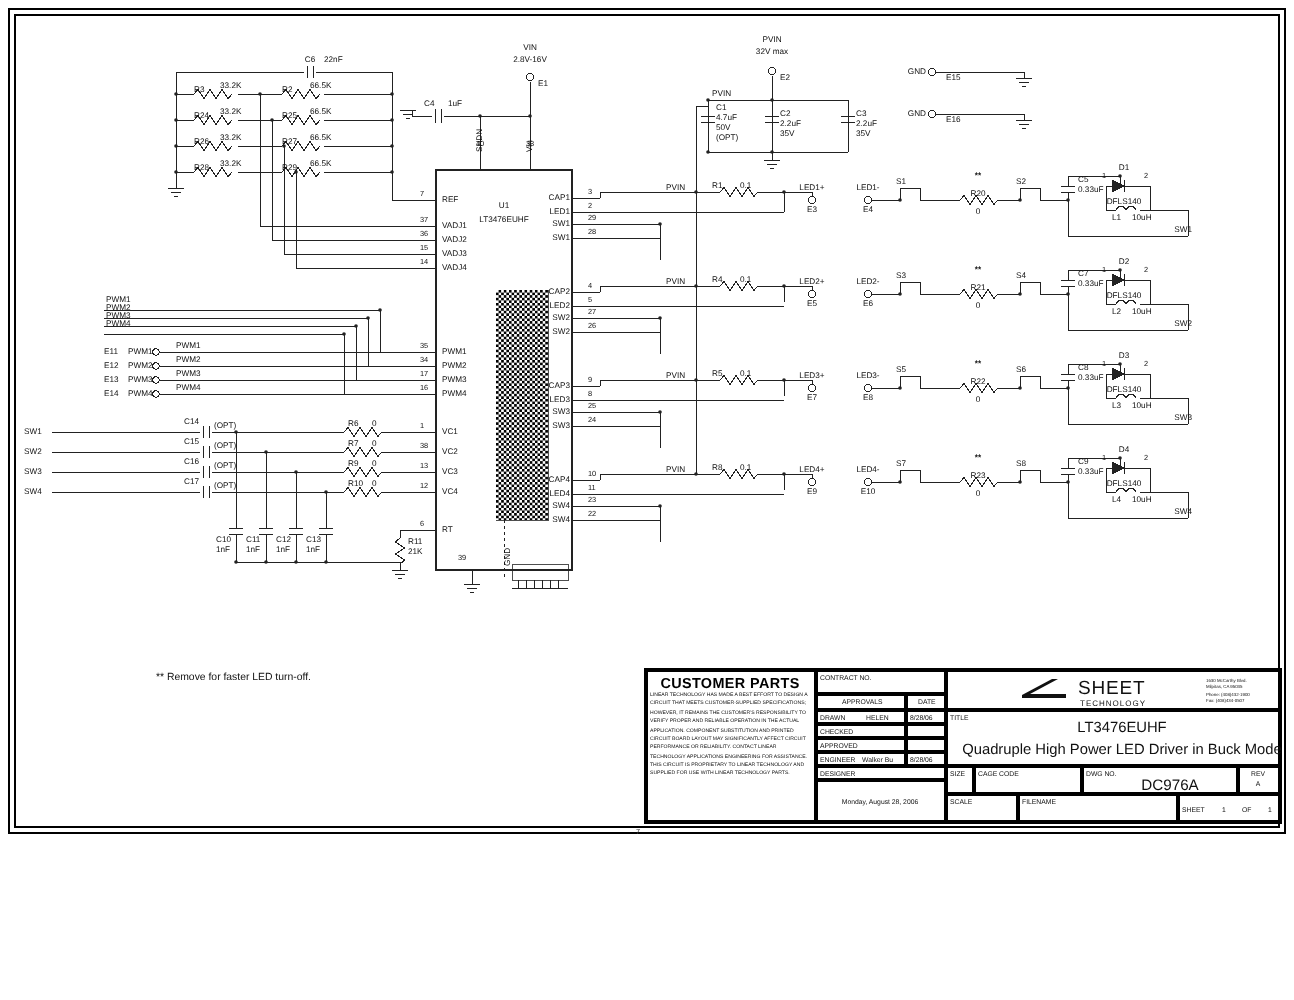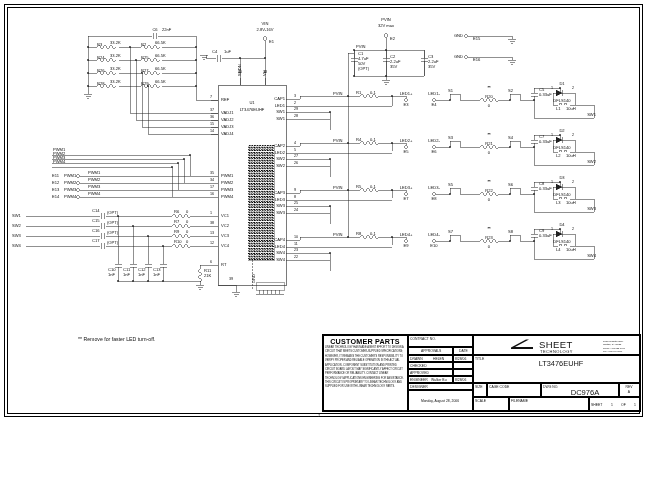--- a/index.html
+++ b/index.html
@@ -859,20 +859,21 @@
     <div class="t" style="left:216px;top:4px;font-size:9.5px;letter-spacing:0.4px;">SHEET</div>
     <div class="t" style="left:217px;top:14px;font-size:4px;letter-spacing:0.5px;">TECHNOLOGY</div>
     <div class="addr" style="left:280px;top:5px;white-space:pre;">1630 McCarthy Blvd.
 Milpitas, CA 95035
 Phone: (408)432-1900
 Fax: (408)434-0507</div>
 
     <div class="cell" style="left:150px;top:20px;width:167px;height:28px;"></div>
     <div class="t" style="left:152px;top:22px;">TITLE</div>
     <div class="ttitle" style="left:238px;top:24px;">LT3476EUHF</div>
+    <div class="tsub" style="left:238px;top:35px;">Quadruple High Power LED Driver in Buck Mode</div>
 
     <div class="cell" style="left:150px;top:48px;width:14px;height:14px;"></div>
     <div class="t" style="left:152px;top:49.5px;">SIZE</div>
     <div class="cell" style="left:164px;top:48px;width:54px;height:14px;"></div>
     <div class="t" style="left:166px;top:49.5px;">CAGE CODE</div>
     <div class="cell" style="left:218px;top:48px;width:78px;height:14px;"></div>
     <div class="t" style="left:220px;top:49.5px;">DWG NO.</div>
     <div class="dwgno" style="left:262px;top:53px;">DC976A</div>
     <div class="cell" style="left:296px;top:48px;width:21px;height:14px;"></div>
     <div class="t" style="left:306px;top:49.5px;transform:translateX(-50%);">REV</div>

